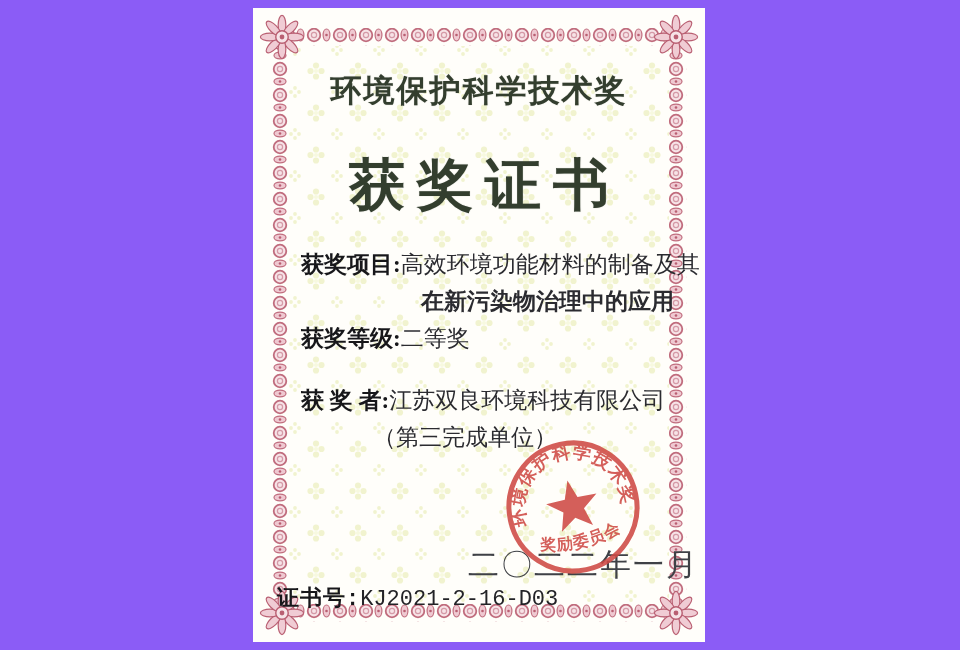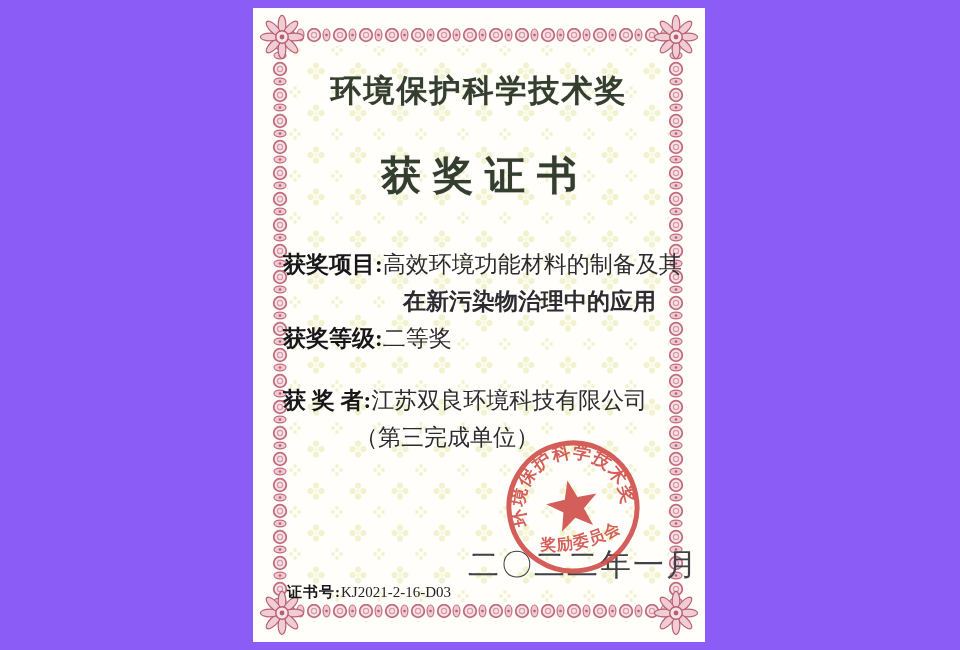--- a/index.html
+++ b/index.html
@@ -4,33 +4,33 @@
 <style>
   html,body{margin:0;padding:0;background:#ffffff;}
   .stage{position:relative;width:960px;height:650px;background:#8b5cf6;overflow:hidden;
          font-family:"Liberation Serif","DejaVu Serif",serif;}
   .paper{position:absolute;left:253px;top:8px;width:452px;height:634px;background:#fffefa;}
   .deco{position:absolute;left:0;top:0;z-index:0;}
   .title{position:absolute;left:0;top:62px;width:452px;text-align:center;z-index:2;
          font-size:31px;font-weight:700;letter-spacing:2px;color:#333e2e;
          text-shadow:0 0 1px rgba(40,50,35,.35);}
   .subtitle{position:absolute;left:0;top:140px;width:452px;text-align:center;z-index:2;
-         font-size:40px;font-weight:700;letter-spacing:12px;text-indent:12px;color:#333e2e;
+         font-size:56px;font-weight:700;letter-spacing:12px;text-indent:12px;color:#333e2e;
          text-shadow:0 0 1px rgba(40,50,35,.4);}
-  .fields{position:absolute;left:30px;top:238px;width:410px;z-index:2;}
+  .fields{position:absolute;left:48px;top:238px;width:410px;z-index:2;}
   .line{height:37px;line-height:37px;white-space:nowrap;font-size:23px;color:#2b2b30;}
   .lab{font-weight:700;color:#17171a;}
   .indent1{margin-left:120px;font-weight:bold;}
   .indent2{margin-left:72px;}
   .winner-line{margin-top:25px;}
   .seal{position:absolute;left:245px;top:424px;width:150px;height:150px;z-index:4;
         transform:rotate(-12deg);opacity:.88;}
   .date{position:absolute;left:215px;top:536px;z-index:1;font-size:31px;letter-spacing:2px;
         color:#3f4146;white-space:nowrap;}
-  .certno{position:absolute;left:34px;top:575px;z-index:2;font-size:15px;white-space:nowrap;color:#232327;}
+  .certno{position:absolute;left:24px;top:575px;z-index:2;font-size:22px;white-space:nowrap;color:#232327;font-family:Liberation Mono, monospace;}
   .certno .lab{letter-spacing:1px;}
 </style>
 </head>
 <body>
 
 <div class="stage">
   <div class="paper">
 
     <svg class="deco" width="452" height="634" viewBox="0 0 452 634">
       <defs>

